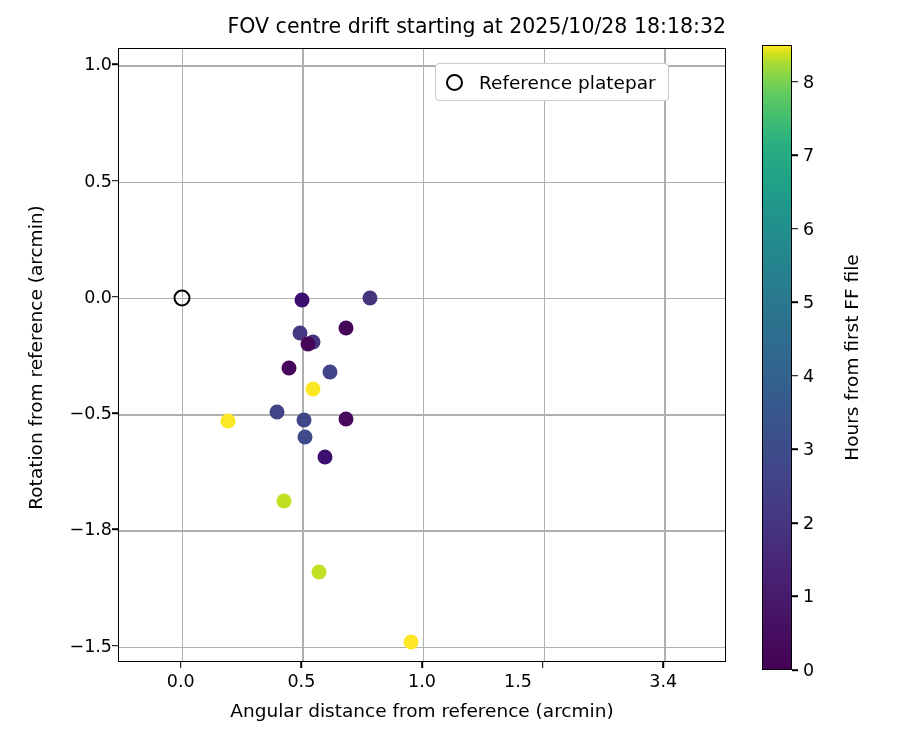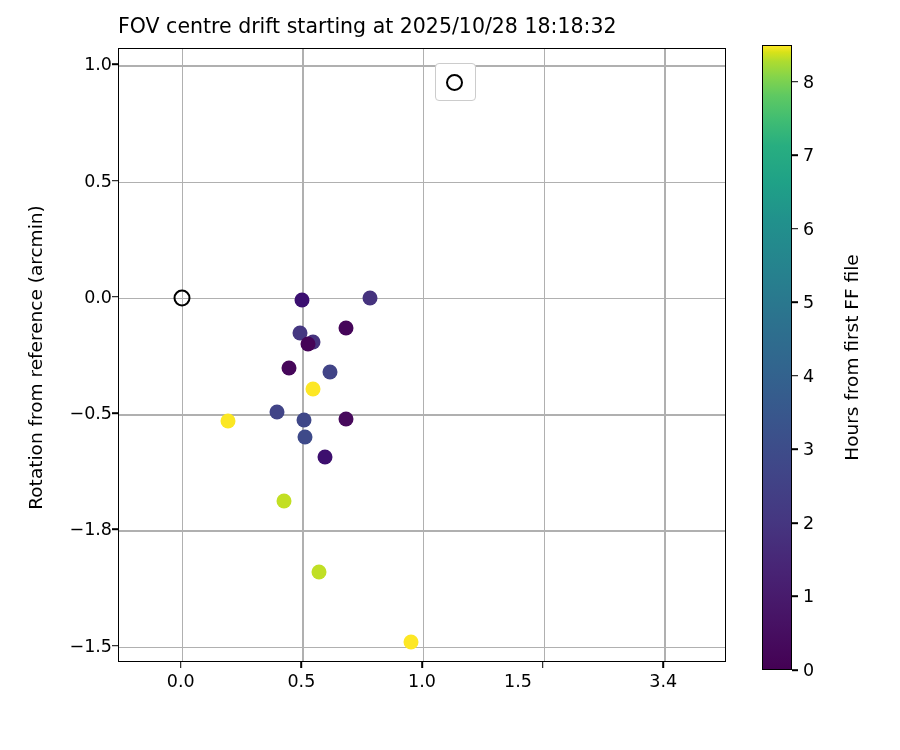--- a/index.html
+++ b/index.html
@@ -19,21 +19,21 @@
     height: 750px;
     background: #ffffff;
   }
 
   
   #chart-title {
     position: absolute;
     left: 118px;
     top: 14px;
     width: 608px;
-    text-align: left;
+    text-align: right;
     font-size: 20.5px;
     color: #000000;
     white-space: nowrap;
   }
 
   
   #plot-area {
     position: absolute;
     left: 118px;
     top: 48px;
@@ -279,24 +279,26 @@
       <div class="tick-y" style="top: 296.856px;"></div>
       <div class="tick-y-label" style="top: 296.856px;">0.0</div>
       <div class="tick-y" style="top: 413.144px;"></div>
       <div class="tick-y-label" style="top: 413.144px;">−0.5</div>
       <div class="tick-y" style="top: 529.432px;"></div>
       <div class="tick-y-label" style="top: 529.432px;">−1.8</div>
       <div class="tick-y" style="top: 645.72px;"></div>
       <div class="tick-y-label" style="top: 645.72px; text-align: center;">−1.5</div>
     </div>
 
+  <div id="xlabel">Angular distance from reference (arcmin)</div>
   <div id="ylabel">Rotation from reference (arcmin)</div>
 
   <div id="legend">
     <span id="legend-marker"></span>
+    <span id="legend-label">Reference platepar</span>
   </div>
 
   <div id="colorbar-wrap">
     <div id="colorbar-gradient"></div>
   <div class="cb-tick" style="top: 625px;"></div>
       <div class="cb-tick-label" style="top: 625px;">0</div>
       <div class="cb-tick" style="top: 551.471px;"></div>
       <div class="cb-tick-label" style="top: 551.471px;">1</div>
       <div class="cb-tick" style="top: 477.941px;"></div>
       <div class="cb-tick-label" style="top: 477.941px;">2</div>

